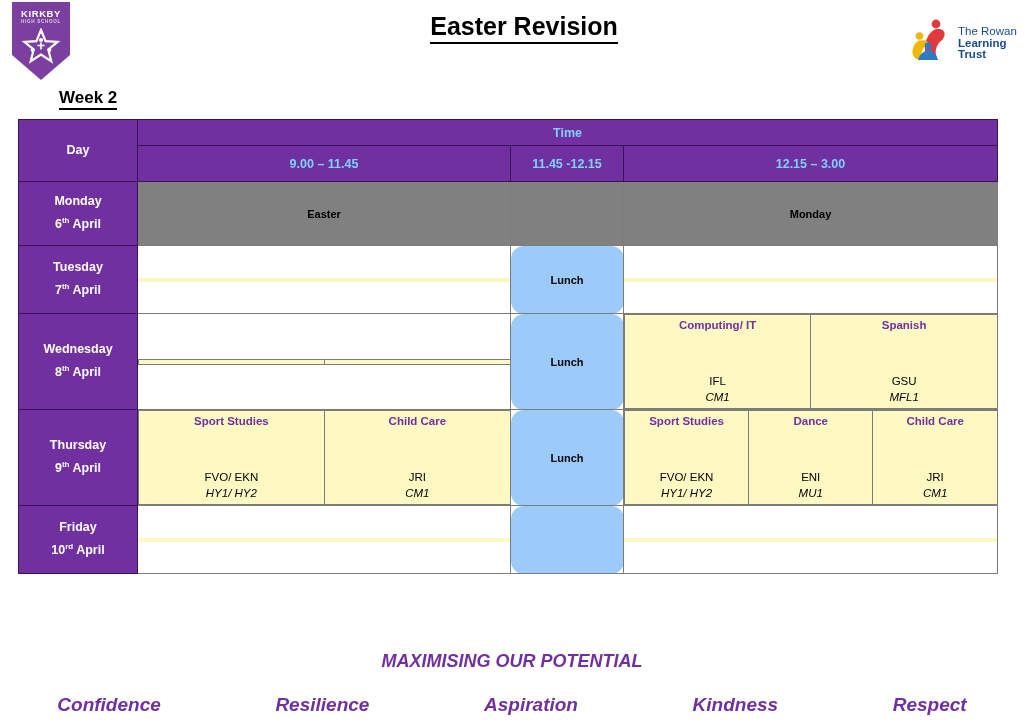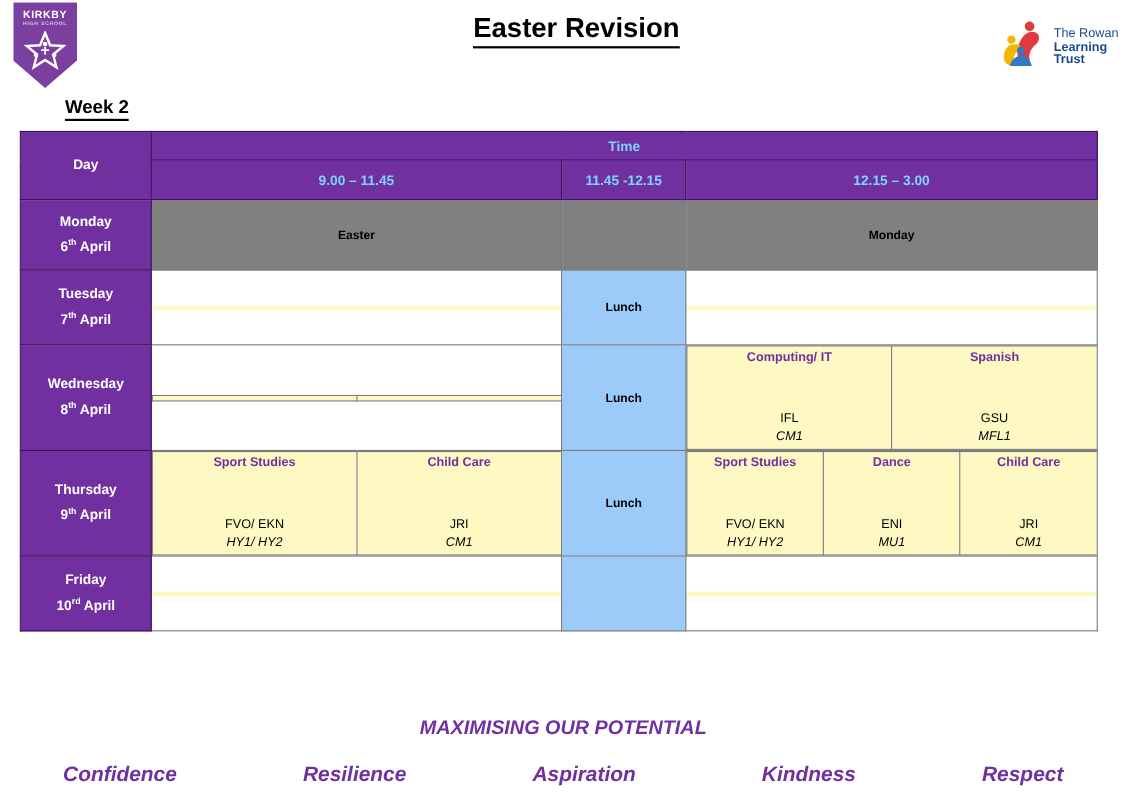--- a/index.html
+++ b/index.html
@@ -67,21 +67,21 @@
   }
   .day-cell {
     background:#7030A0; color:#ffffff; text-align:center;
     font-weight:bold; font-size:12.5px; line-height:1.9;
     border:1px solid #3C1157 !important;
   }
   .day-cell .dl { display:block; }
   .day-cell sup { font-size:8px; vertical-align: super; }
 
   .grey-cell { background:#808080; color:#000; text-align:center; font-size:11px; font-weight:bold; }
-  .lunch-cell { background:#9CCBFA; color:#000; text-align:center; font-size:11px; font-weight:bold; }
+  .lunch-cell { background:#9CCBFA; color:#000; text-align:center; font-size:11px; font-weight:bold;border-radius:13px; }
   .blank-cell { background:#ffffff; }
 
   .slot { text-align:center; line-height:1.45; padding:2px 1px; background:#fef9c3; }
   .slot .subj { color:#7030A0; font-weight:bold; font-size:11.5px; display:block; }
   .slot .teach { color:#000; font-size:11.5px; display:block;margin-top:39px; }
   .slot .room { color:#000; font-size:11.5px; font-style:italic; display:block; }
 
   .inner { width:100%; border-collapse:collapse; table-layout:fixed; height:100%; }
   .inner td { border:0; border-right:1px solid #7C7C7C; vertical-align:middle; }
   .inner td:last-child { border-right:0; }

